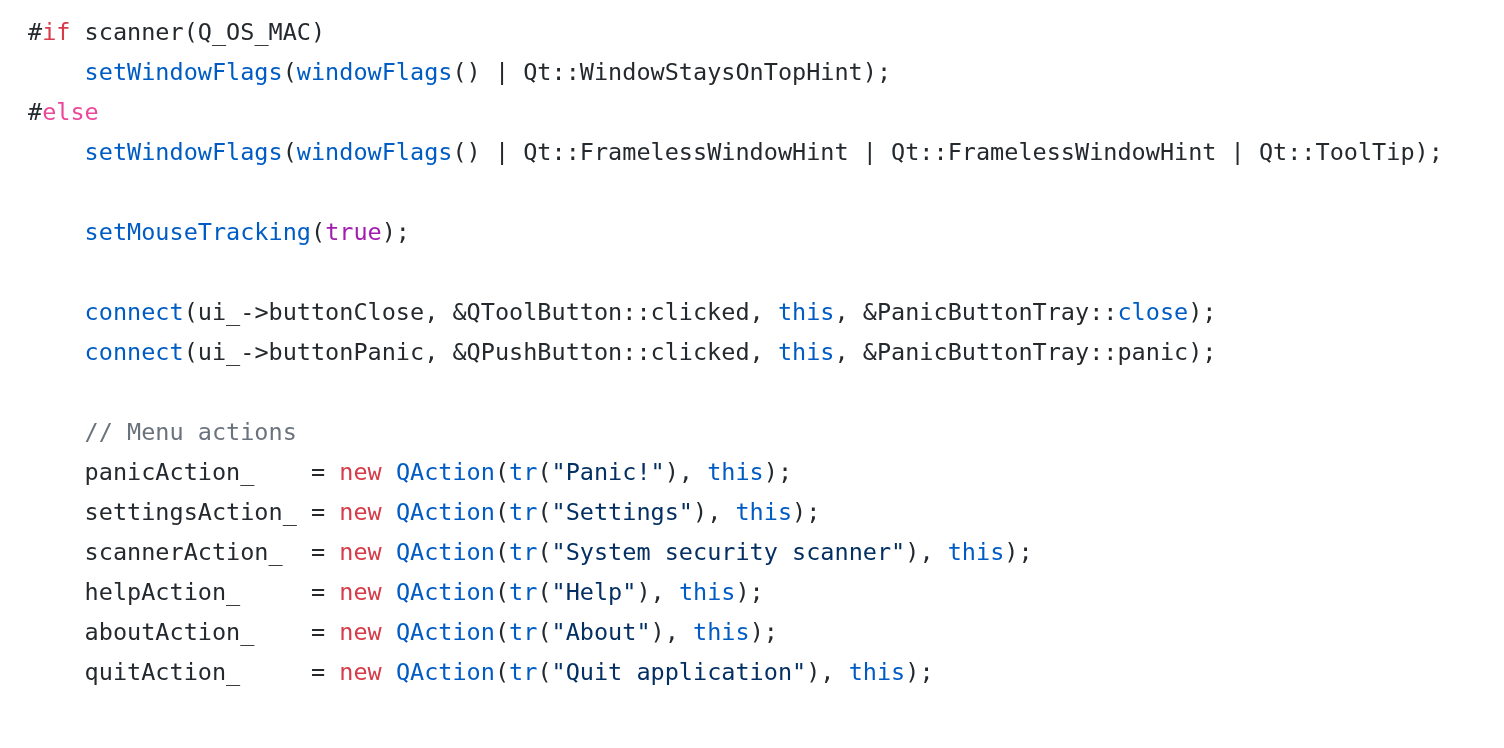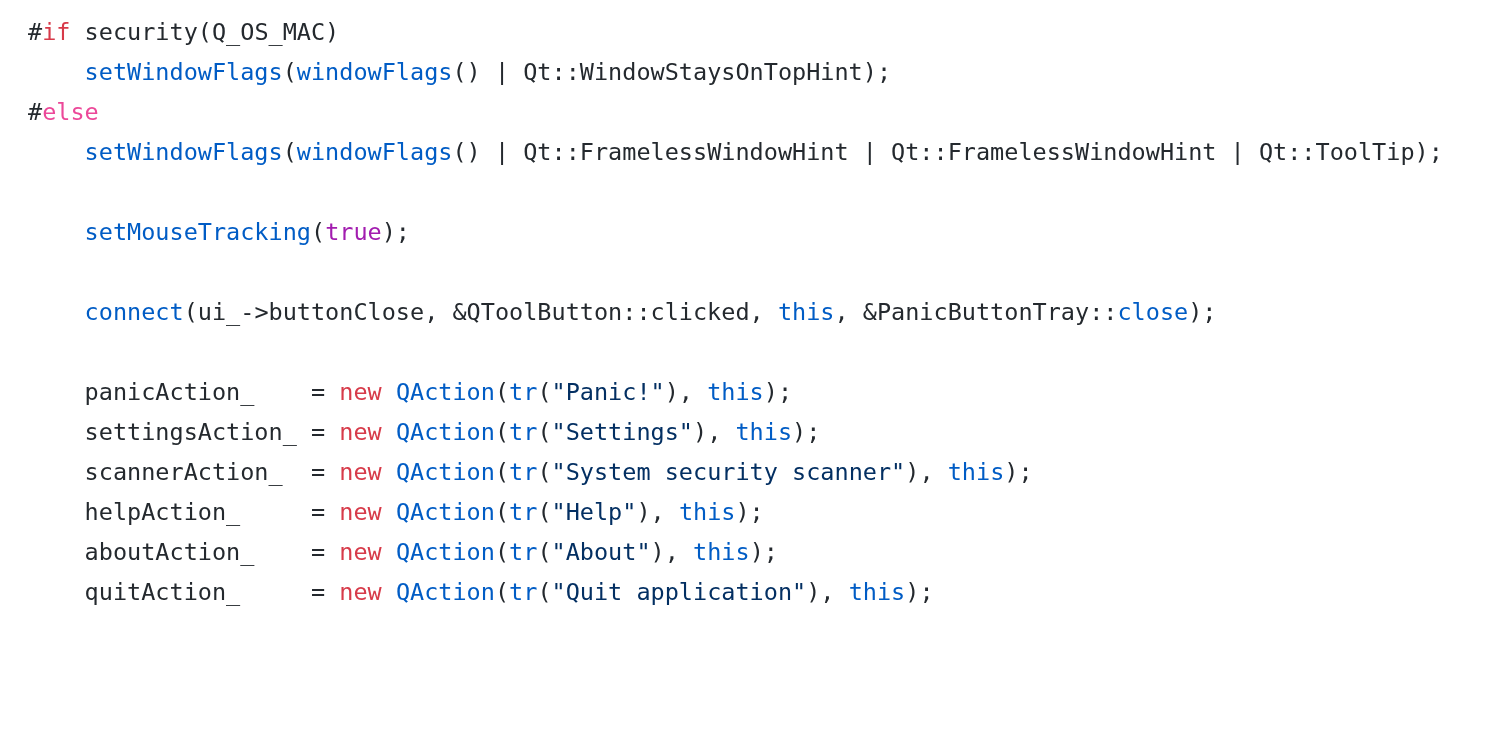--- a/index.html
+++ b/index.html
@@ -26,29 +26,31 @@
   .code-line {
     white-space: pre;
     height: 40px;
   }
 </style>
 </head>
 <body>
 
 <div class="code-viewport">
   <div class="code-block">
-      <div class="code-line"><span style="color: rgb(36, 41, 46);">#</span><span style="color: rgb(215, 58, 73);">if</span><span style="color: rgb(36, 41, 46);"> security(Q_OS_MAC)</span></div>
+      <div class="code-line"><span style="color: rgb(36, 41, 46);">#</span><span style="color: rgb(215, 58, 73);">if</span><span style="color: rgb(36, 41, 46);"> scanner(Q_OS_MAC)</span></div>
       <div class="code-line"><span style="color: rgb(36, 41, 46);">    </span><span style="color: rgb(0, 92, 197);">setWindowFlags</span><span style="color: rgb(36, 41, 46);">(</span><span style="color: rgb(0, 92, 197);">windowFlags</span><span style="color: rgb(36, 41, 46);">() | Qt::WindowStaysOnTopHint);</span></div>
       <div class="code-line"><span style="color: rgb(36, 41, 46);">#</span><span style="color: #ec4899;">else</span></div>
       <div class="code-line"><span style="color: rgb(36, 41, 46);">    </span><span style="color: rgb(0, 92, 197);">setWindowFlags</span><span style="color: rgb(36, 41, 46);">(</span><span style="color: rgb(0, 92, 197);">windowFlags</span><span style="color: rgb(36, 41, 46);">() | Qt::FramelessWindowHint | Qt::FramelessWindowHint | Qt::ToolTip);</span></div>
       <div class="code-line">&nbsp;</div>
       <div class="code-line"><span style="color: rgb(36, 41, 46);">    </span><span style="color: rgb(0, 92, 197);">setMouseTracking</span><span style="color: rgb(36, 41, 46);">(</span><span style="color: #a21caf;">true</span><span style="color: rgb(36, 41, 46);">);</span></div>
       <div class="code-line">&nbsp;</div>
       <div class="code-line"><span style="color: rgb(36, 41, 46);">    </span><span style="color: rgb(0, 92, 197);">connect</span><span style="color: rgb(36, 41, 46);">(ui_-&gt;buttonClose, &amp;QToolButton::clicked, </span><span style="color: rgb(0, 92, 197);">this</span><span style="color: rgb(36, 41, 46);">, &amp;PanicButtonTray::</span><span style="color: rgb(0, 92, 197);">close</span><span style="color: rgb(36, 41, 46);">);</span></div>
+      <div class="code-line"><span style="color: rgb(36, 41, 46);">    </span><span style="color: rgb(0, 92, 197);">connect</span><span style="color: rgb(36, 41, 46);">(ui_-&gt;buttonPanic, &amp;QPushButton::clicked, </span><span style="color: rgb(0, 92, 197);">this</span><span style="color: rgb(36, 41, 46);">, &amp;PanicButtonTray::panic);</span></div>
       <div class="code-line">&nbsp;</div>
+      <div class="code-line"><span style="color: rgb(106, 115, 125);">    // Menu actions</span></div>
       <div class="code-line"><span style="color: rgb(36, 41, 46);">    panicAction_    = </span><span style="color: rgb(215, 58, 73);">new</span><span style="color: rgb(36, 41, 46);"> </span><span style="color: rgb(0, 92, 197);">QAction</span><span style="color: rgb(36, 41, 46);">(</span><span style="color: rgb(0, 92, 197);">tr</span><span style="color: rgb(36, 41, 46);">(</span><span style="color: rgb(3, 47, 98);">"Panic!"</span><span style="color: rgb(36, 41, 46);">), </span><span style="color: rgb(0, 92, 197);">this</span><span style="color: rgb(36, 41, 46);">);</span></div>
       <div class="code-line"><span style="color: rgb(36, 41, 46);">    settingsAction_ = </span><span style="color: rgb(215, 58, 73);">new</span><span style="color: rgb(36, 41, 46);"> </span><span style="color: rgb(0, 92, 197);">QAction</span><span style="color: rgb(36, 41, 46);">(</span><span style="color: rgb(0, 92, 197);">tr</span><span style="color: rgb(36, 41, 46);">(</span><span style="color: rgb(3, 47, 98);">"Settings"</span><span style="color: rgb(36, 41, 46);">), </span><span style="color: rgb(0, 92, 197);">this</span><span style="color: rgb(36, 41, 46);">);</span></div>
       <div class="code-line"><span style="color: rgb(36, 41, 46);">    scannerAction_  = </span><span style="color: rgb(215, 58, 73);">new</span><span style="color: rgb(36, 41, 46);"> </span><span style="color: rgb(0, 92, 197);">QAction</span><span style="color: rgb(36, 41, 46);">(</span><span style="color: rgb(0, 92, 197);">tr</span><span style="color: rgb(36, 41, 46);">(</span><span style="color: rgb(3, 47, 98);">"System security scanner"</span><span style="color: rgb(36, 41, 46);">), </span><span style="color: rgb(0, 92, 197);">this</span><span style="color: rgb(36, 41, 46);">);</span></div>
       <div class="code-line"><span style="color: rgb(36, 41, 46);">    helpAction_     = </span><span style="color: rgb(215, 58, 73);">new</span><span style="color: rgb(36, 41, 46);"> </span><span style="color: rgb(0, 92, 197);">QAction</span><span style="color: rgb(36, 41, 46);">(</span><span style="color: rgb(0, 92, 197);">tr</span><span style="color: rgb(36, 41, 46);">(</span><span style="color: rgb(3, 47, 98);">"Help"</span><span style="color: rgb(36, 41, 46);">), </span><span style="color: rgb(0, 92, 197);">this</span><span style="color: rgb(36, 41, 46);">);</span></div>
       <div class="code-line"><span style="color: rgb(36, 41, 46);">    aboutAction_    = </span><span style="color: rgb(215, 58, 73);">new</span><span style="color: rgb(36, 41, 46);"> </span><span style="color: rgb(0, 92, 197);">QAction</span><span style="color: rgb(36, 41, 46);">(</span><span style="color: rgb(0, 92, 197);">tr</span><span style="color: rgb(36, 41, 46);">(</span><span style="color: rgb(3, 47, 98);">"About"</span><span style="color: rgb(36, 41, 46);">), </span><span style="color: rgb(0, 92, 197);">this</span><span style="color: rgb(36, 41, 46);">);</span></div>
       <div class="code-line"><span style="color: rgb(36, 41, 46);">    quitAction_     = </span><span style="color: rgb(215, 58, 73);">new</span><span style="color: rgb(36, 41, 46);"> </span><span style="color: rgb(0, 92, 197);">QAction</span><span style="color: rgb(36, 41, 46);">(</span><span style="color: rgb(0, 92, 197);">tr</span><span style="color: rgb(36, 41, 46);">(</span><span style="color: rgb(3, 47, 98);">"Quit application"</span><span style="color: rgb(36, 41, 46);">), </span><span style="color: rgb(0, 92, 197);">this</span><span style="color: rgb(36, 41, 46);">);</span></div>
     </div>
 </div>
 
 </body></html>

